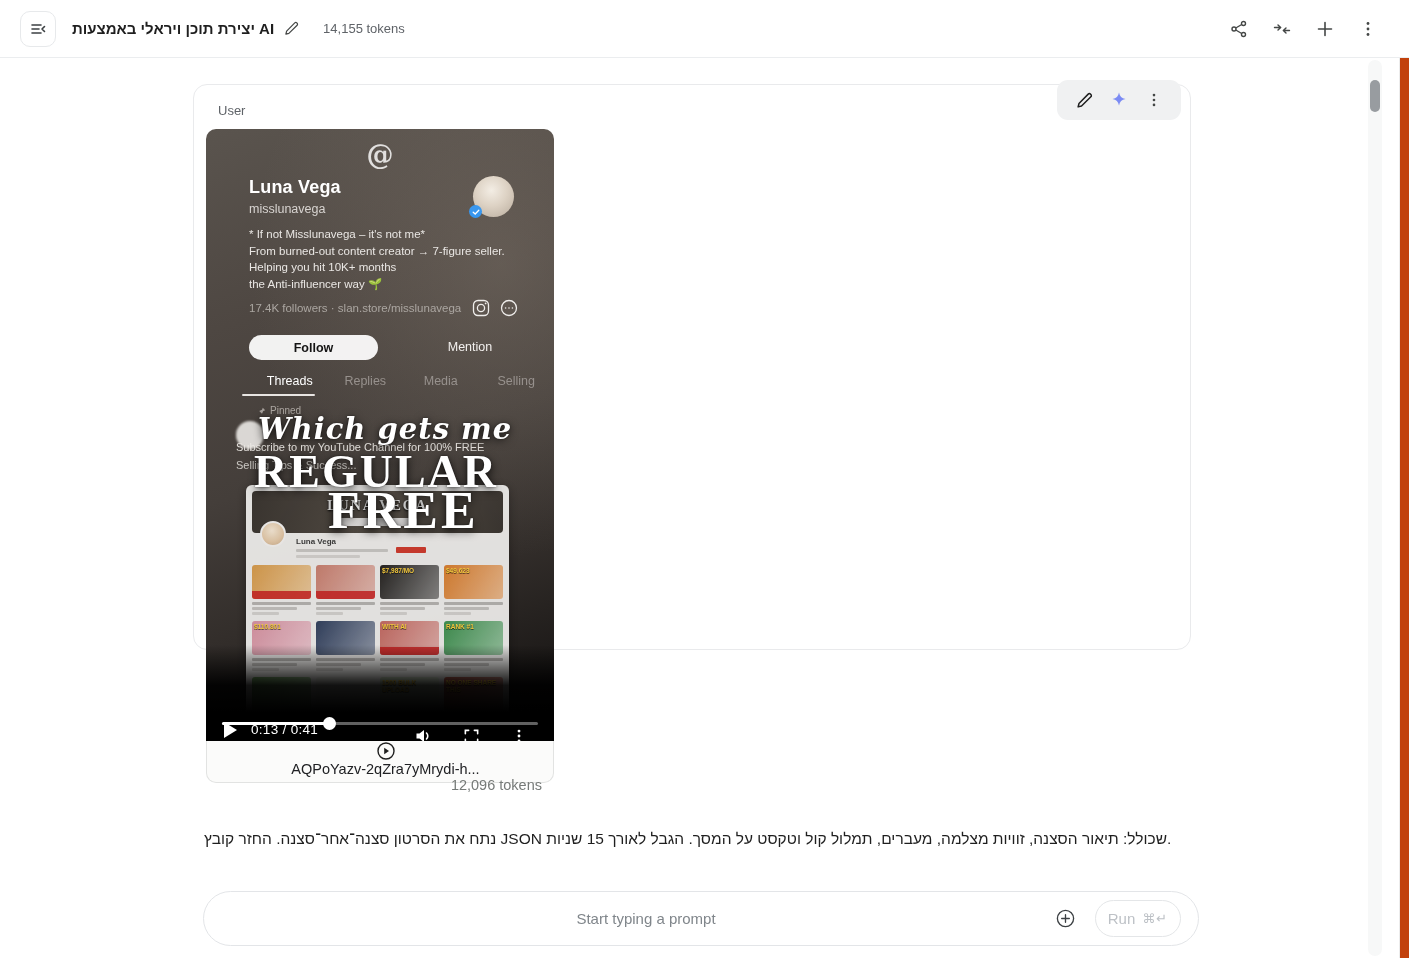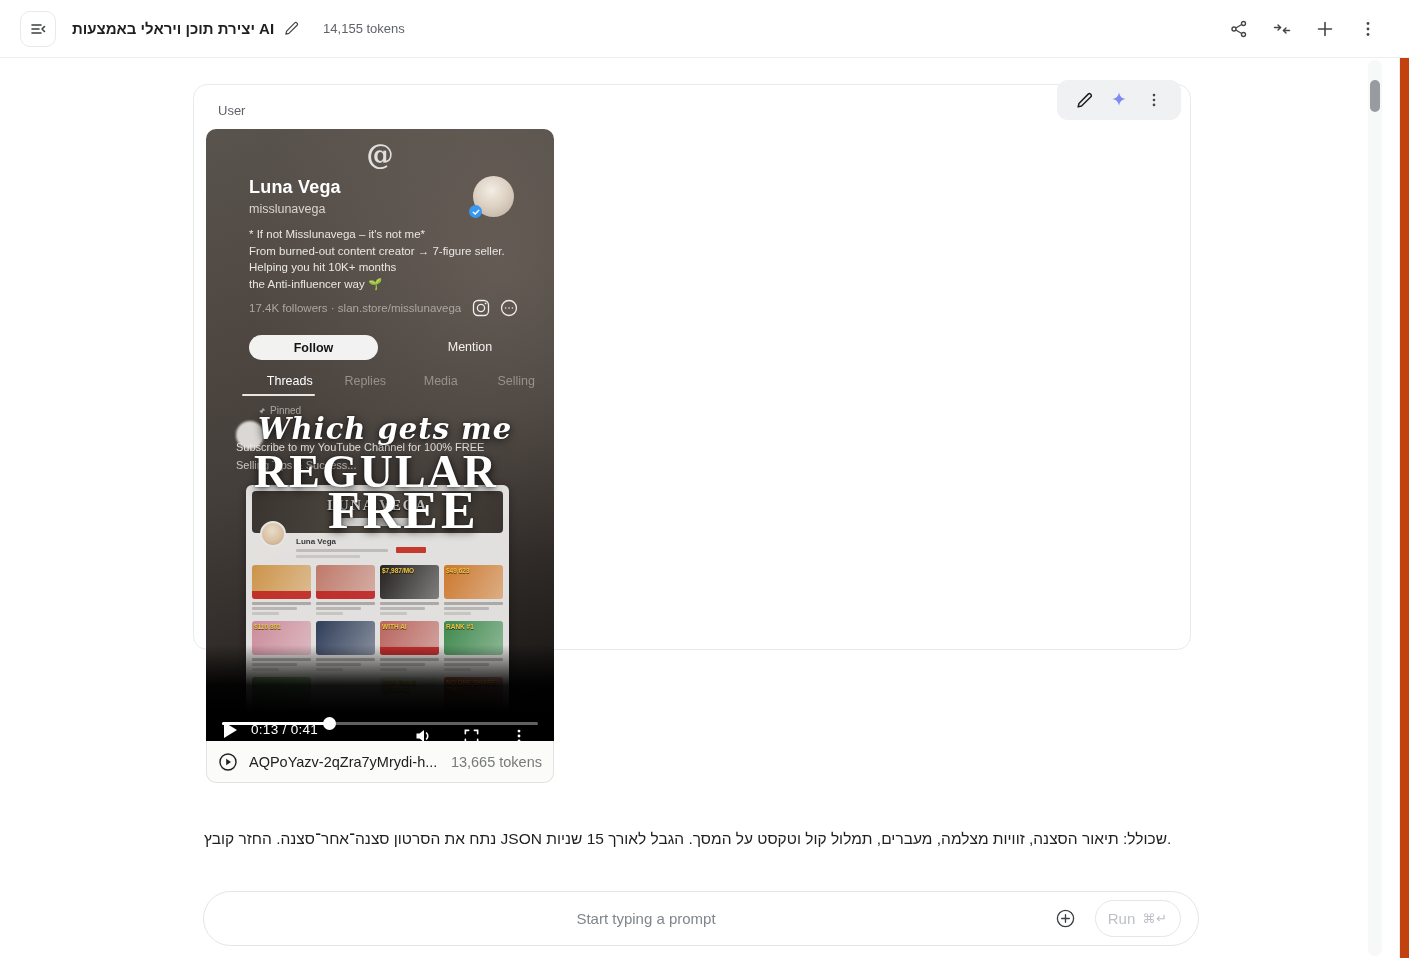--- a/index.html
+++ b/index.html
@@ -112,21 +112,21 @@
   .vol-icon { position:absolute; right:108px; top:5px; }
   .fs-icon { position:absolute; right:60px; top:5px; }
   .kebab-v { position:absolute; right:12px; top:5px; }
   .progress-row { left:16px; width:316px; top:588px; height:13px; z-index:5; display:flex; align-items:center; cursor:pointer; }
   .progress-track { position:relative; width:100%; height:3.5px; background:rgba(255,255,255,.38); border-radius:2px; }
   .progress-fill { position:absolute; left:0; top:0; height:3.5px; background:#fff; border-radius:2px; }
   .progress-thumb { position:absolute; top:-4.5px; width:13px; height:13px; background:#fff; border-radius:50%; margin-left:-6px; }
 
   
   .file-chip { position:absolute; left:0; top:612px; width:348px; height:42px; background:#fbfbfa;
-    border:1px solid #e2e3e2; border-top:none; border-radius:0 0 10px 10px; display:flex; align-items:center; cursor:pointer; }
+    border:1px solid #e2e3e2; border-top:none; border-radius:0 0 10px 10px; display:flex; align-items:center; cursor:pointer;flex-direction:column; }
   .chip-icon { margin-left:11px; width:20px; height:20px; color:#1f1f1f; display:flex; align-items:center; justify-content:center; }
   .chip-name { margin-left:11px; font-size:14.5px; color:#202124; }
   .chip-tokens { margin-left:auto; margin-right:11px; font-size:14.5px; color:#767a78; }
 
   
   .prompt-text { position:absolute; left:204px; top:771px; width:996px; font-size:15.5px; color:#1f1f1f;
     line-height:20px; text-align:left; direction:ltr; }
 
   
   .prompt-bar { position:absolute; left:203px; top:833px; width:996px; height:55px; background:#fff;
@@ -415,21 +415,21 @@
         </div>
 
         <div class="file-chip">
           <div class="chip-icon">
             <svg width="20" height="20" viewBox="0 0 20 20" fill="none" stroke="#1f1f1f" stroke-width="1.4">
               <circle cx="10" cy="10" r="8"></circle>
                 <path d="M8.2 6.8 13 10l-4.8 3.2z" fill="#1f1f1f" stroke="none"></path>
             </svg>
           </div>
           <div class="chip-name">AQPoYazv-2qZra7yMrydi-h...</div>
-          <div class="chip-tokens">13,665 tokens</div>
+          <div class="chip-tokens">12,096 tokens</div>
         </div>
       </div>
     </div>
 
     <div class="prompt-text">נתח את הסרטון סצנה־אחר־סצנה. החזר קובץ JSON שכולל: תיאור הסצנה, זוויות מצלמה, מעברים, תמלול קול וטקסט על המסך. הגבל לאורך 15 שניות.</div>
 
     <div class="prompt-bar">
       <input class="prompt-input" type="text" placeholder="Start typing a prompt" style="">
       <div class="add-btn">
         <svg width="21" height="21" viewBox="0 0 22 22" fill="none" stroke="#3c4043" stroke-width="1.4">

